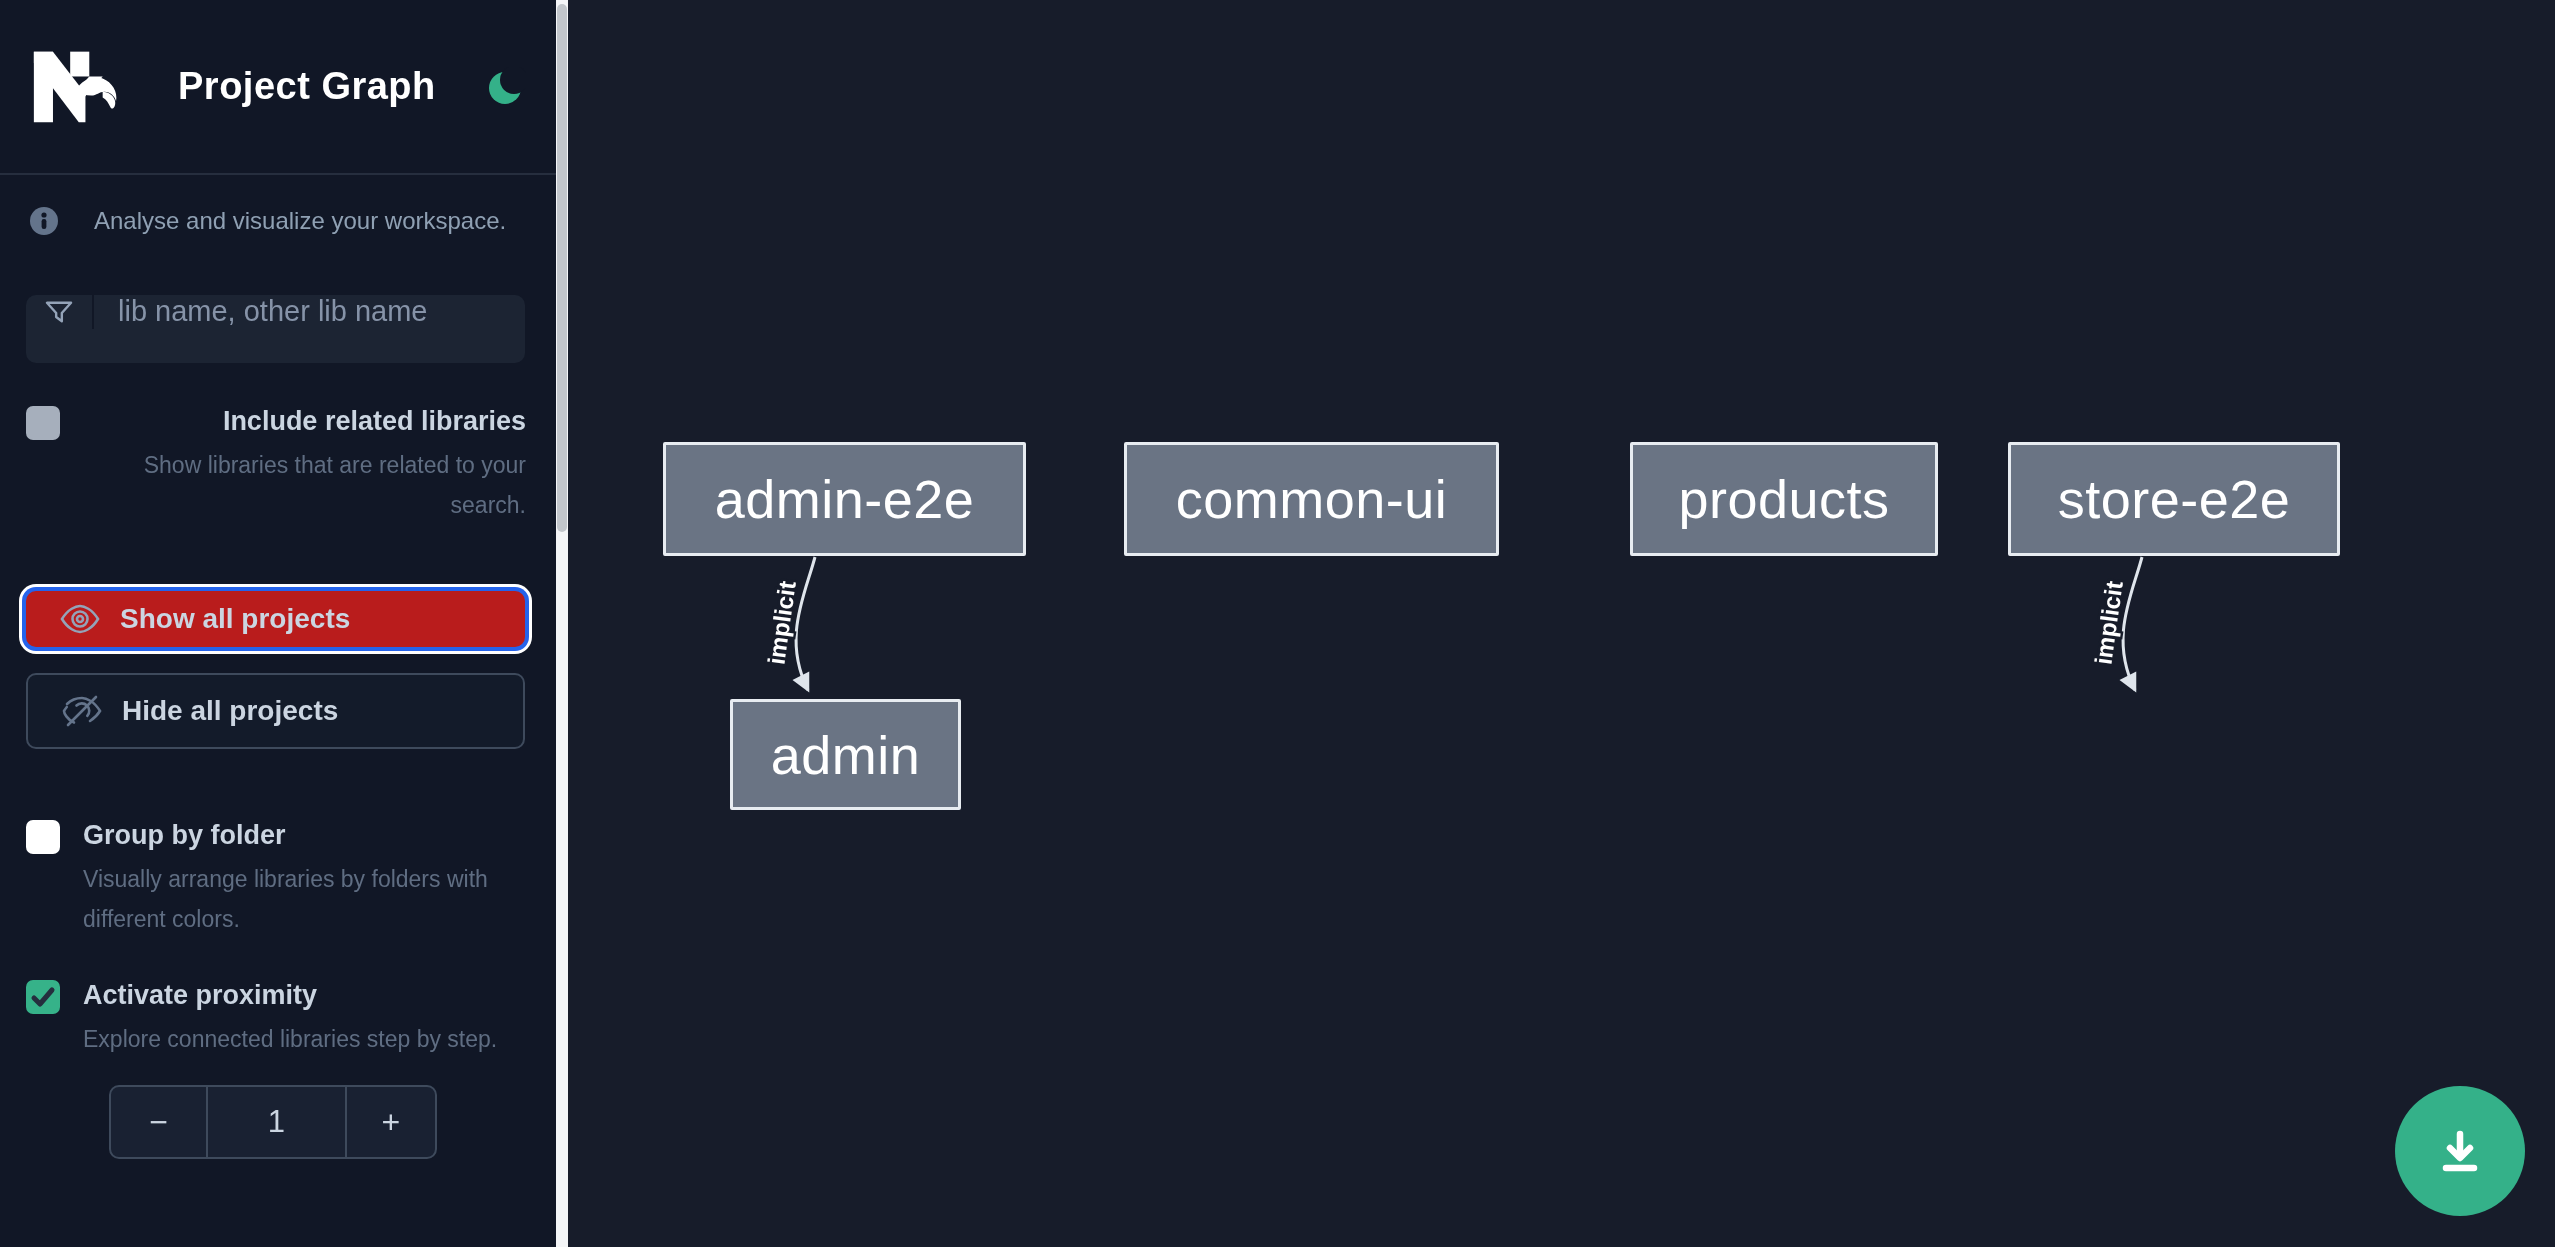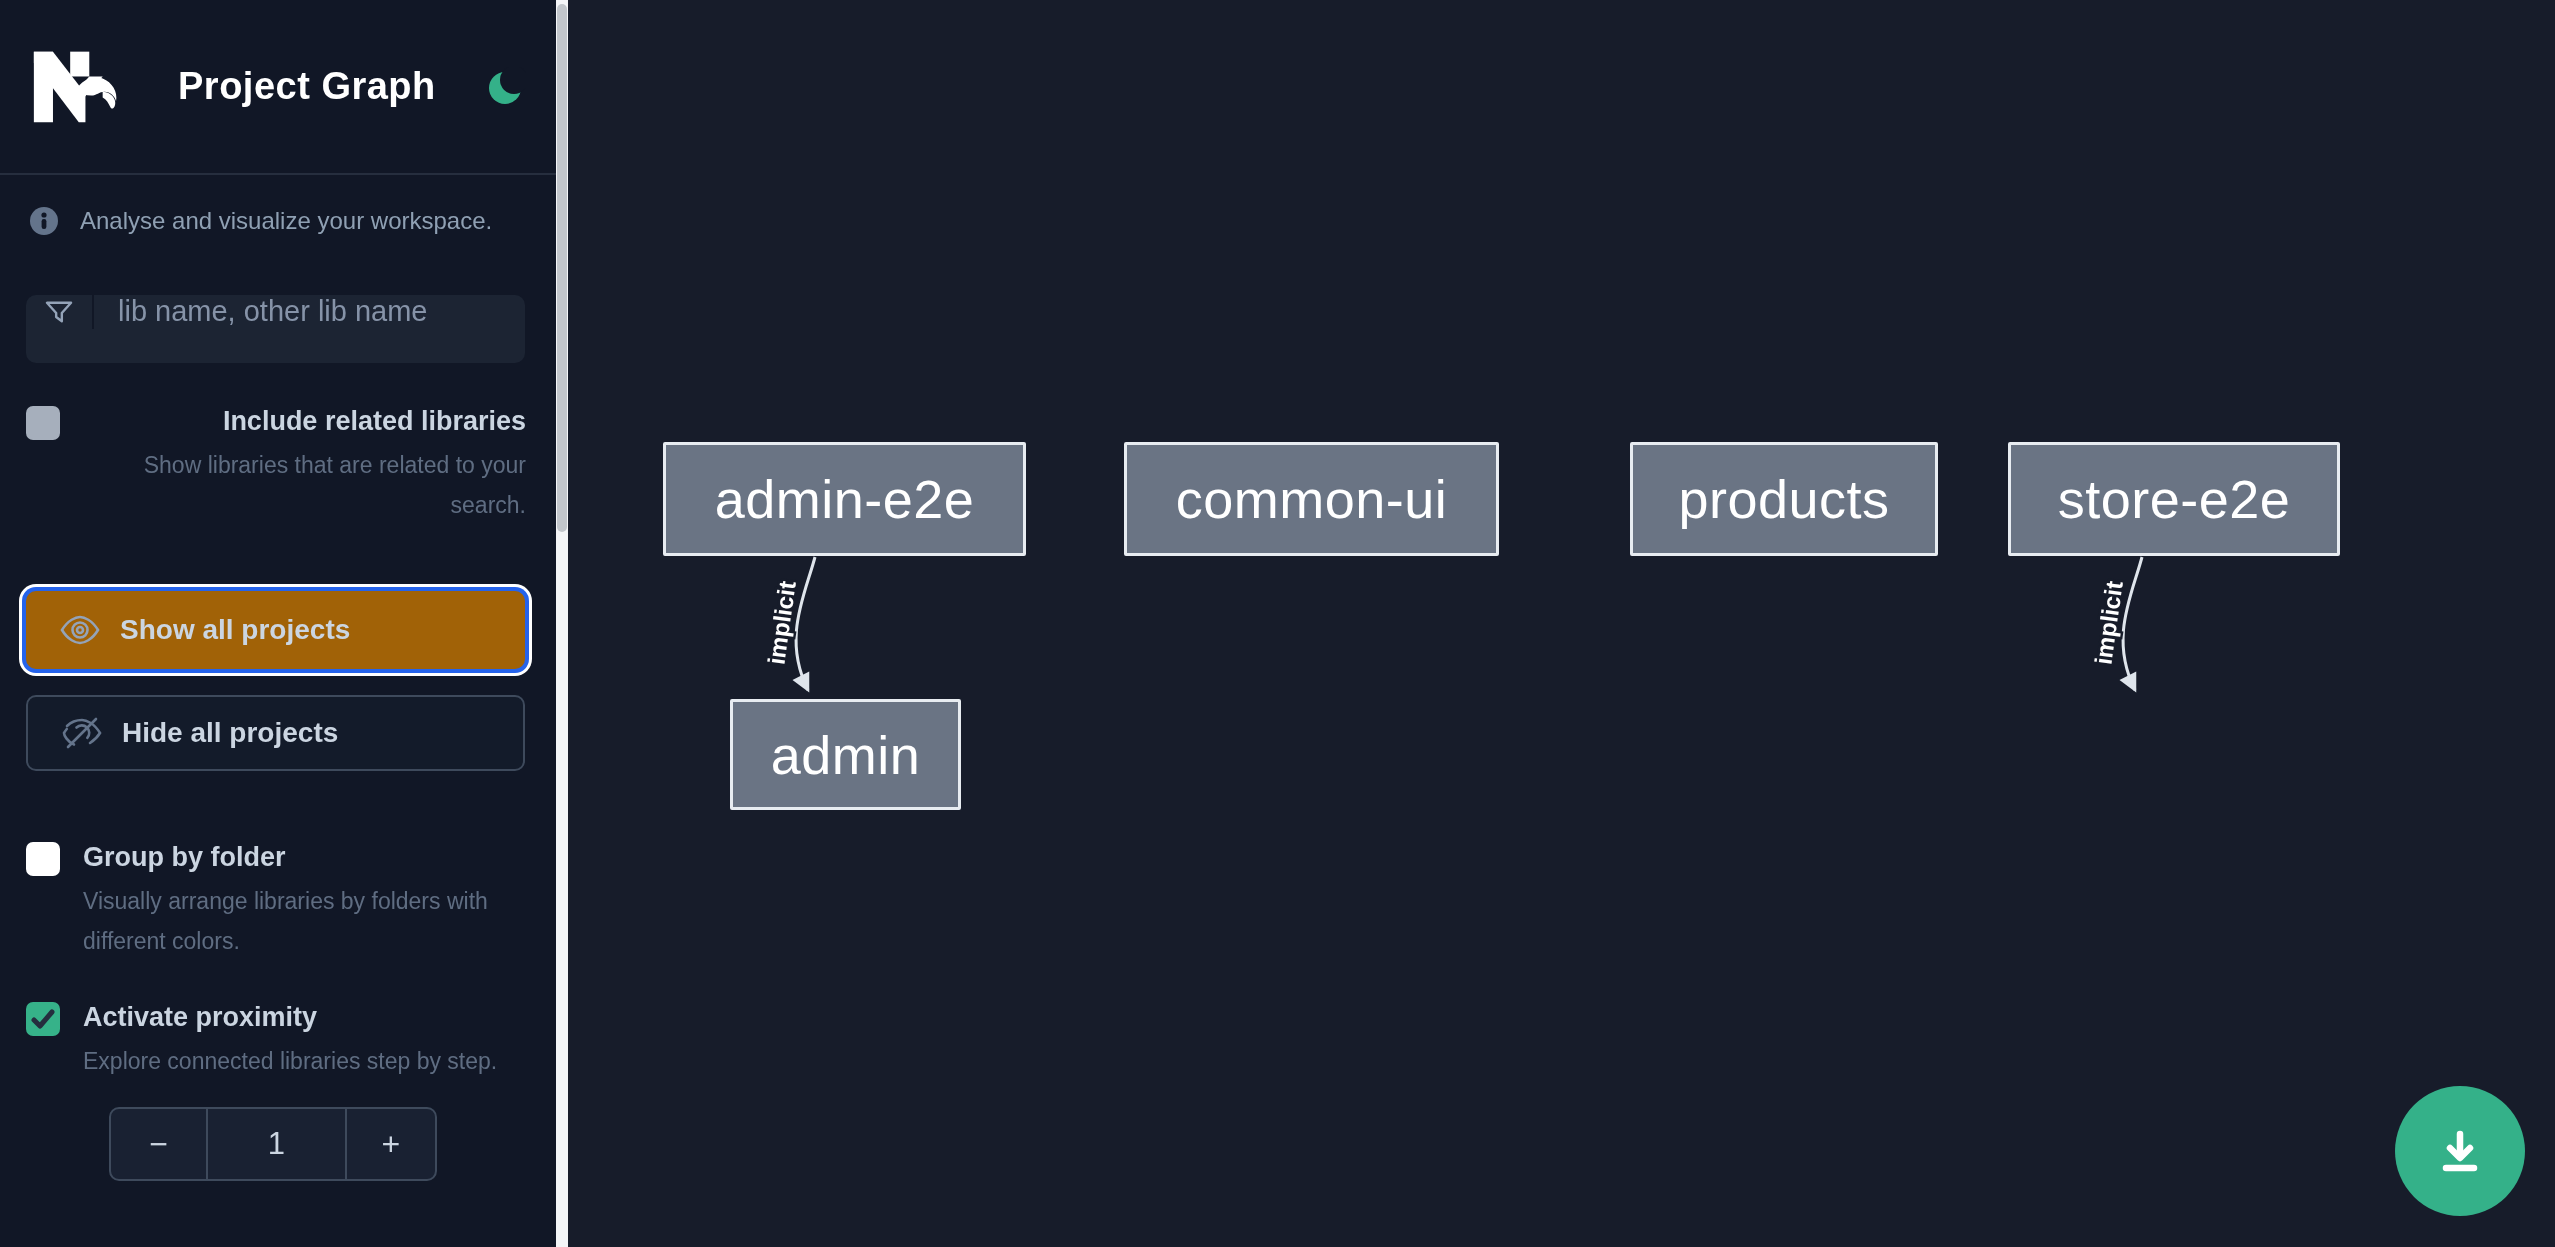--- a/index.html
+++ b/index.html
@@ -9,21 +9,21 @@
   
   .sidebar { position:absolute; left:0; top:0; width:556px; height:1247px;
     background:#111726; color:#cbd5e1; }
   .sb-header { height:175px; display:flex; align-items:center; padding:16px 26px;
     border-bottom:2px solid #262e3e; }
   .logo { width:96px; height:86px; flex:0 0 auto; }
   .app-title { font-size:38px; font-weight:700; color:#ffffff; margin-left:56px;
     letter-spacing:0.5px; }
   .moon { width:40px; height:40px; margin-left:50px; cursor:pointer; }
 
-  .info-row { display:flex; align-items:center; gap:22px; margin:32px 30px 0 30px; }
+  .info-row { display:flex; align-items:center; gap:36px; margin:32px 30px 0 30px; }
   .info-icon { width:28px; height:28px; flex:0 0 auto; }
   .info-text { font-size:24px; color:#8fa0b3; }
 
   .search-box { margin:60px 30px 0 26px; width:499px; height:68px; display:flex;
     background:#1c2433; border-radius:10px; overflow:hidden; align-items:flex-start; }
   .search-icon-cell { width:68px; display:flex; align-items:center; justify-content:center;
     border-right:2px solid #111726; }
   .search-input { flex:1; background:transparent; border:none; outline:none;
     color:#cbd5e1; font-size:29px; padding:0 24px; font-family:"Liberation Sans",sans-serif; }
   .search-input::placeholder { color:#8693a8; opacity:1; }
@@ -36,21 +36,21 @@
   .cbx-green { background:#36b289; display:flex; align-items:center; justify-content:center; }
   .opt-text { margin-left:23px; width:452px; }
   .opt-title { font-size:27px; font-weight:700; color:#cbd5e1; line-height:36px; }
   .opt-desc  { font-size:23px; color:#5f6d82; line-height:40px; margin-top:6px; }
 
   .mt-include   { margin-top:40px;text-align:right; }
   .mt-group     { margin-top:68px; }
   .mt-proximity { margin-top:38px; }
 
   .sb-btn { display:flex; align-items:center; margin-left:26px; margin-right:30px;
-    width:499px; height:78px; border-radius:10px; background:#a16207; cursor:pointer;
+    width:499px; height:56px; border-radius:10px; background:#b91c1c; cursor:pointer;
     padding-left:32px; }
   .sb-btn .btn-ic { width:44px; height:34px; flex:0 0 auto; }
   .sb-btn .btn-label { font-size:28px; font-weight:700; color:#cbd5e1; margin-left:18px; }
   .btn-show { margin-top:66px;
     box-shadow:0 0 0 4px #2563eb, 0 0 0 7px #ffffff; }
   .btn-hide { margin-top:26px; background:#131b2a; border:2px solid #3e4a5c; height:76px; }
 
   .stepper { margin:26px 0 0 109px; width:328px; height:74px; display:flex;
     border:2px solid #3e4a5c; border-radius:10px; background:#192132; overflow:hidden; }
   .step-seg { display:flex; align-items:center; justify-content:center;

